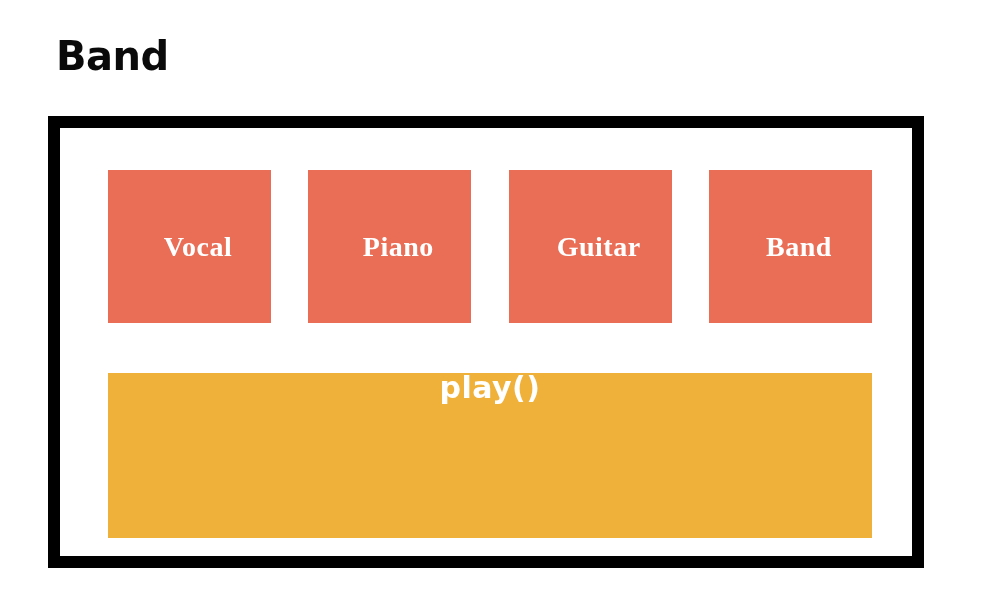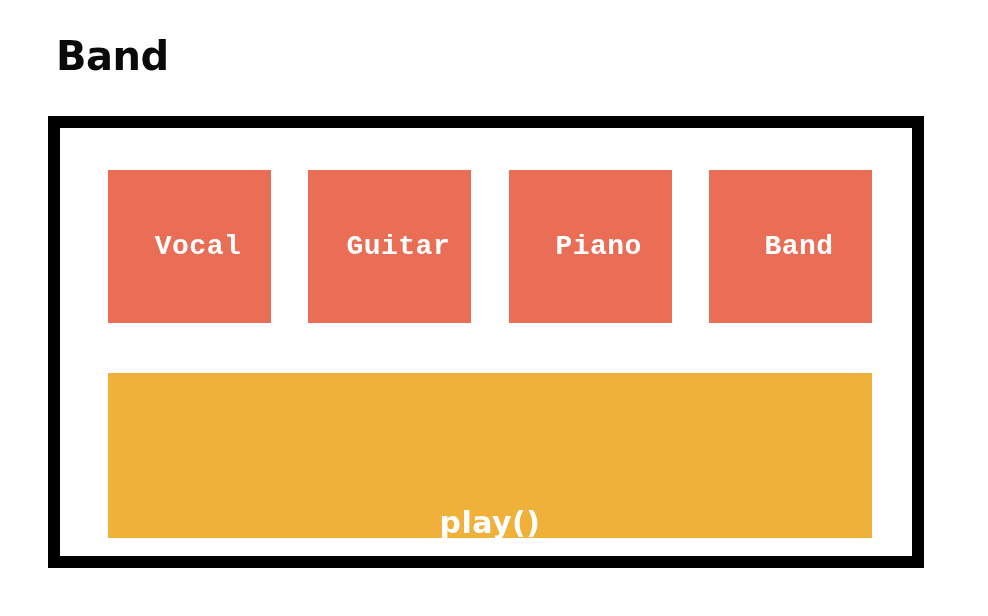--- a/index.html
+++ b/index.html
@@ -67,40 +67,40 @@
     width: 163px;
     height: 153px;
     background: #ea6e56;
     display: flex;
     align-items: center;
     justify-content: center;
     box-sizing: border-box;
   }
 
   .member-label {
-    font-family: Liberation Mono, monospace;
+    font-family: Liberation Serif, serif;
     font-size: 28px;
     font-weight: bold;
     color: #ffffff;
     letter-spacing: 0.5px;
     line-height: 1;
     white-space: nowrap;
     margin-left: 17px;
   }
 
   
   #method-bar {
     position: absolute;
     left: 48px;
     top: 245px;
     width: 764px;
     height: 165px;
     background: #f0b13a;
     display: flex;
-    align-items: flex-end;
+    align-items: flex-start;
     justify-content: center;
     box-sizing: border-box;
   }
 
   #method-label {
     font-family: "DejaVu Sans", sans-serif;
     font-size: 30px;
     font-weight: bold;
     color: #ffffff;
     letter-spacing: 0.5px;
@@ -117,25 +117,25 @@
 
   <div id="band-container">
 
     <div id="members-row">
 
       <div class="member-box">
         <span class="member-label">Vocal</span>
       </div>
 
       <div class="member-box">
-        <span class="member-label">Guitar</span>
+        <span class="member-label">Piano</span>
       </div>
 
       <div class="member-box">
-        <span class="member-label">Piano</span>
+        <span class="member-label">Guitar</span>
       </div>
 
       <div class="member-box">
         <span class="member-label">Band</span>
       </div>
 
     </div>
 
     <div id="method-bar">
       <span id="method-label">play()</span>

